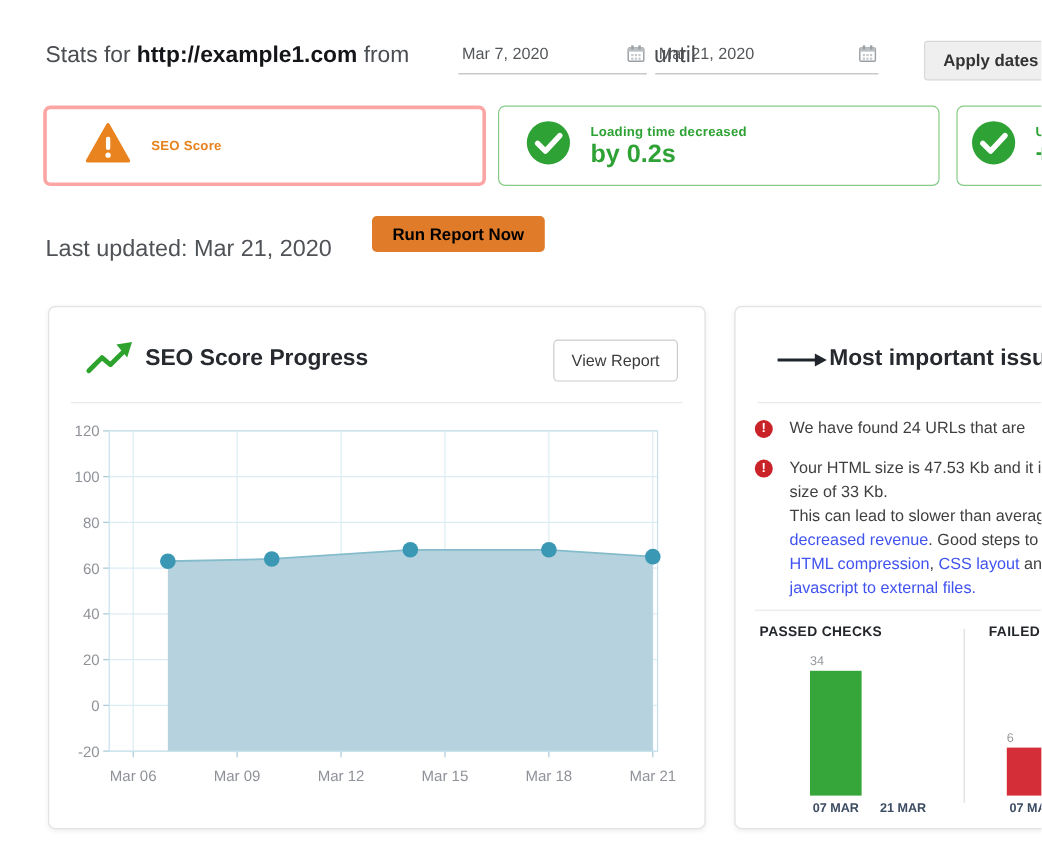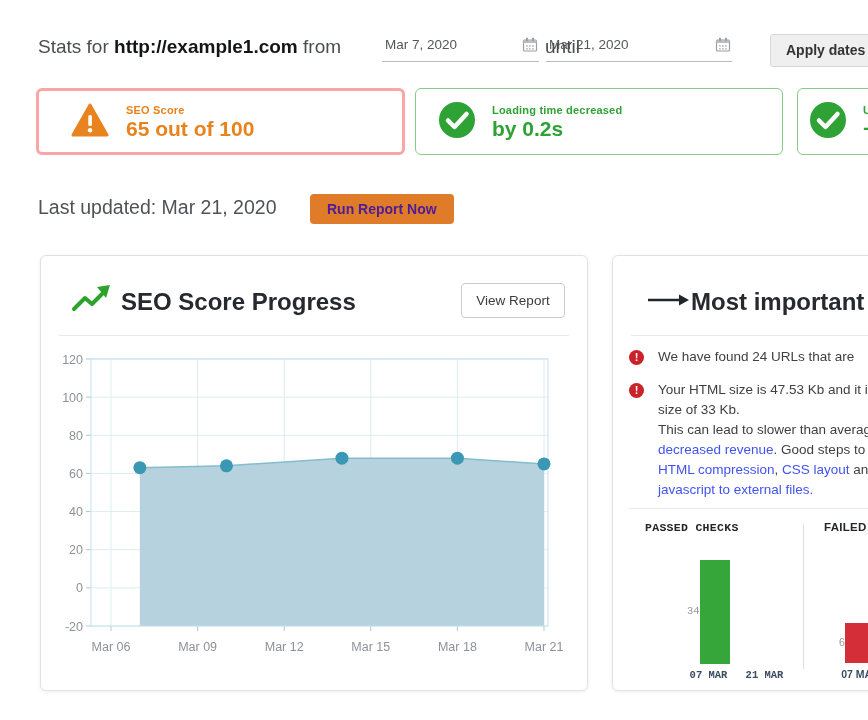--- a/index.html
+++ b/index.html
@@ -29,55 +29,55 @@
   .status-card .txt { display:flex; flex-direction:column; }
   .sc-label { font-size:11px; font-weight:bold; letter-spacing:.2px; line-height:14px; }
   .sc-value { font-size:21px; font-weight:bold; line-height:24px; }
   .orange .sc-label, .orange .sc-value { color:#e8821c; }
   .green  .sc-label, .green  .sc-value { color:#2fa235; }
   #card-seo .icon   { margin-left:32px; }  #card-seo .txt   { margin-left:17px; }
   #card-load .icon  { margin-left:22px; }  #card-load .txt  { margin-left:16px; }
   #card-third .icon { margin-left:11px; }  #card-third .txt { margin-left:16px; }
   
   .last-updated { position:absolute; left:38px; top:196px; font-size:19.5px; color:#4f5256; }
-  .run-btn { position:absolute; left:310px; top:194px; height:30px; padding:0 17px;
-    background:#e07b2a; border:none; border-radius:4px; color:#4c1d95; font-weight:bold;
+  .run-btn { position:absolute; left:310px; top:180px; height:30px; padding:0 17px;
+    background:#e07b2a; border:none; border-radius:4px; color:#000000; font-weight:bold;
     font-size:14px; line-height:30px; cursor:pointer; font-family:"Liberation Sans",sans-serif; }
   
   .panel { position:absolute; top:255px; height:436px; background:#fff;
     border:1px solid #e2e2e2; border-radius:6px; box-shadow:0 1px 4px rgba(0,0,0,.07); }
   #seo-panel { left:40px; width:548px; overflow:hidden; }
   #issues-panel { left:612px; width:400px; overflow:hidden; }
-  .panel-title { position:absolute; top:32px; font-size:24px; font-weight:bold; color:#26292e; white-space:nowrap; }
+  .panel-title { position:absolute; top:32px; font-size:19px; font-weight:bold; color:#26292e; white-space:nowrap; }
   #seo-panel .panel-title { left:80px; }
   #issues-panel .panel-title { left:78px; }
   .panel-divider { position:absolute; left:18px; right:18px; top:79px; height:1px; background:#e9e9e9; }
   .trend-icon { position:absolute; left:30px; top:28px; }
   .arrow-icon { position:absolute; left:33px; top:36px; }
   .view-report-btn { position:absolute; left:420px; top:27px; width:104px; height:35px;
     background:#fff; border:1px solid #cccccc; border-radius:4px; font-size:13.5px; color:#3c3c3c;
     cursor:pointer; font-family:"Liberation Sans",sans-serif; }
   #seo-chart { position:absolute; left:0; top:95px; }
   
   .issues { position:absolute; left:16px; top:91px; width:380px; }
   .issue { position:relative; padding-left:29px; font-size:13.5px; color:#3f3f3f; margin-bottom:13px; }
   .issue .iline { white-space:nowrap; line-height:20px; }
   .err-ic { position:absolute; left:0; top:2.5px; width:15px; height:15px; border-radius:50%;
     background:#c92329; color:#fff; font-size:11px; font-weight:bold; text-align:center; line-height:15px; }
   .ilink { color:#4153ef; cursor:pointer; }
   .issues-divider { position:absolute; left:16px; right:14px; top:252px; height:1px; background:#e9e9e9; }
   
   .mini-col { position:absolute; top:265px; }
-  #passed-col { left:32px; width:170px;font-family:Liberation Mono, monospace; }
+  #passed-col { left:20px; width:170px; }
   #failed-col { left:211px; width:180px; }
   .mini-title { font-size:11.5px; font-weight:bold; letter-spacing:.3px; color:#23262b; white-space:nowrap; }
   .mini-bars { display:flex; align-items:flex-end; gap:13px; height:126px; margin-top:4px; }
   #passed-col .mini-bars, #passed-col .mini-labels { margin-left:42px; }
   #failed-col .mini-bars, #failed-col .mini-labels { margin-left:15px; }
-  .bar-cell { display:flex; flex-direction:row; align-items:center; width:43px; }
+  .bar-cell { display:flex; flex-direction:column; align-items:flex-start; width:43px; }
   .bar-val { font-size:10.5px; color:#96989b; margin-bottom:2px; }
   .bar { width:100%; }
   .mini-labels { display:flex; gap:13px; margin-top:5px; }
   .mini-label { width:43px; text-align:center; font-size:10.5px; font-weight:bold; color:#3c4c63; white-space:nowrap; }
   .vdivider { position:absolute; left:190px; top:268px; height:145px; width:1px; background:#dddddd; }
   svg text { font-family:"Liberation Sans", sans-serif; }
 </style>
 </head>
 <body>
 
@@ -130,21 +130,20 @@
   <div class="status-card orange" id="card-seo">
     <span class="icon">
       <svg width="38" height="34" viewBox="0 0 38 34">
         <path d="M19 2 L36 32 L2 32 Z" fill="#e8831f" stroke="#e8831f" stroke-width="3" stroke-linejoin="round"></path>
         <rect x="17.3" y="12" width="3.6" height="11" rx="1.6" fill="#fff"></rect>
         <circle cx="19.1" cy="27.3" r="2.2" fill="#fff"></circle>
       </svg>
     </span>
     <span class="txt">
       <span class="sc-label">SEO Score</span>
-      <span class="sc-value">65 out of 100</span>
     </span>
   </div>
 
   <div class="status-card green" id="card-load">
     <span class="icon">
       <svg width="38" height="38" viewBox="0 0 38 38">
         <circle cx="19" cy="19" r="18" fill="#2fa235"></circle>
         <path d="M10 19.5 L16.5 26 L28.5 13" stroke="#fff" stroke-width="4.5" fill="none" stroke-linecap="round" stroke-linejoin="round"></path>
       </svg>
     </span>

